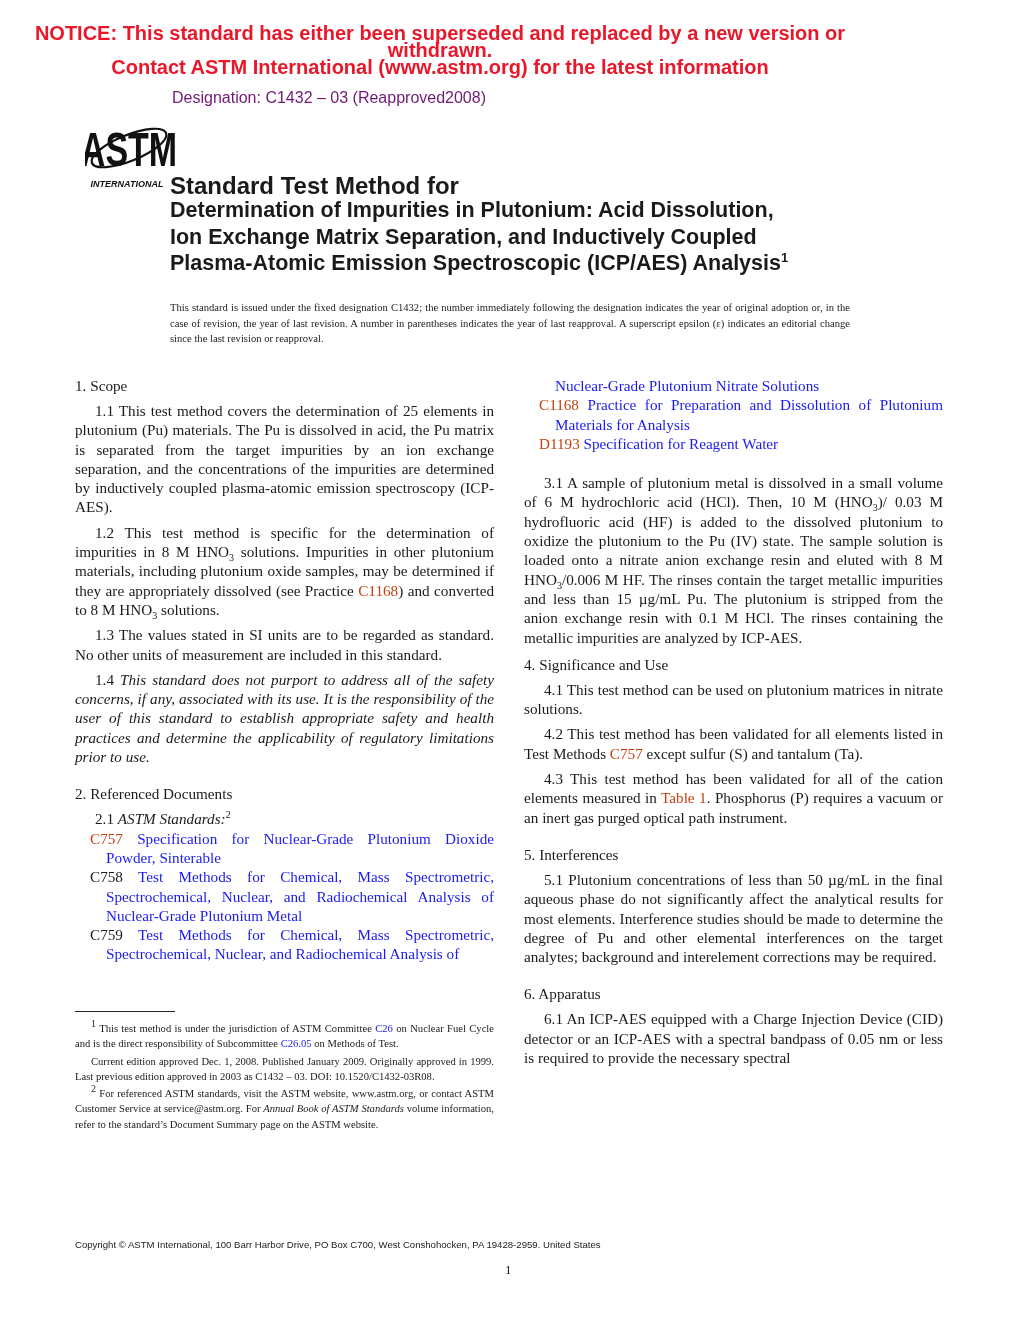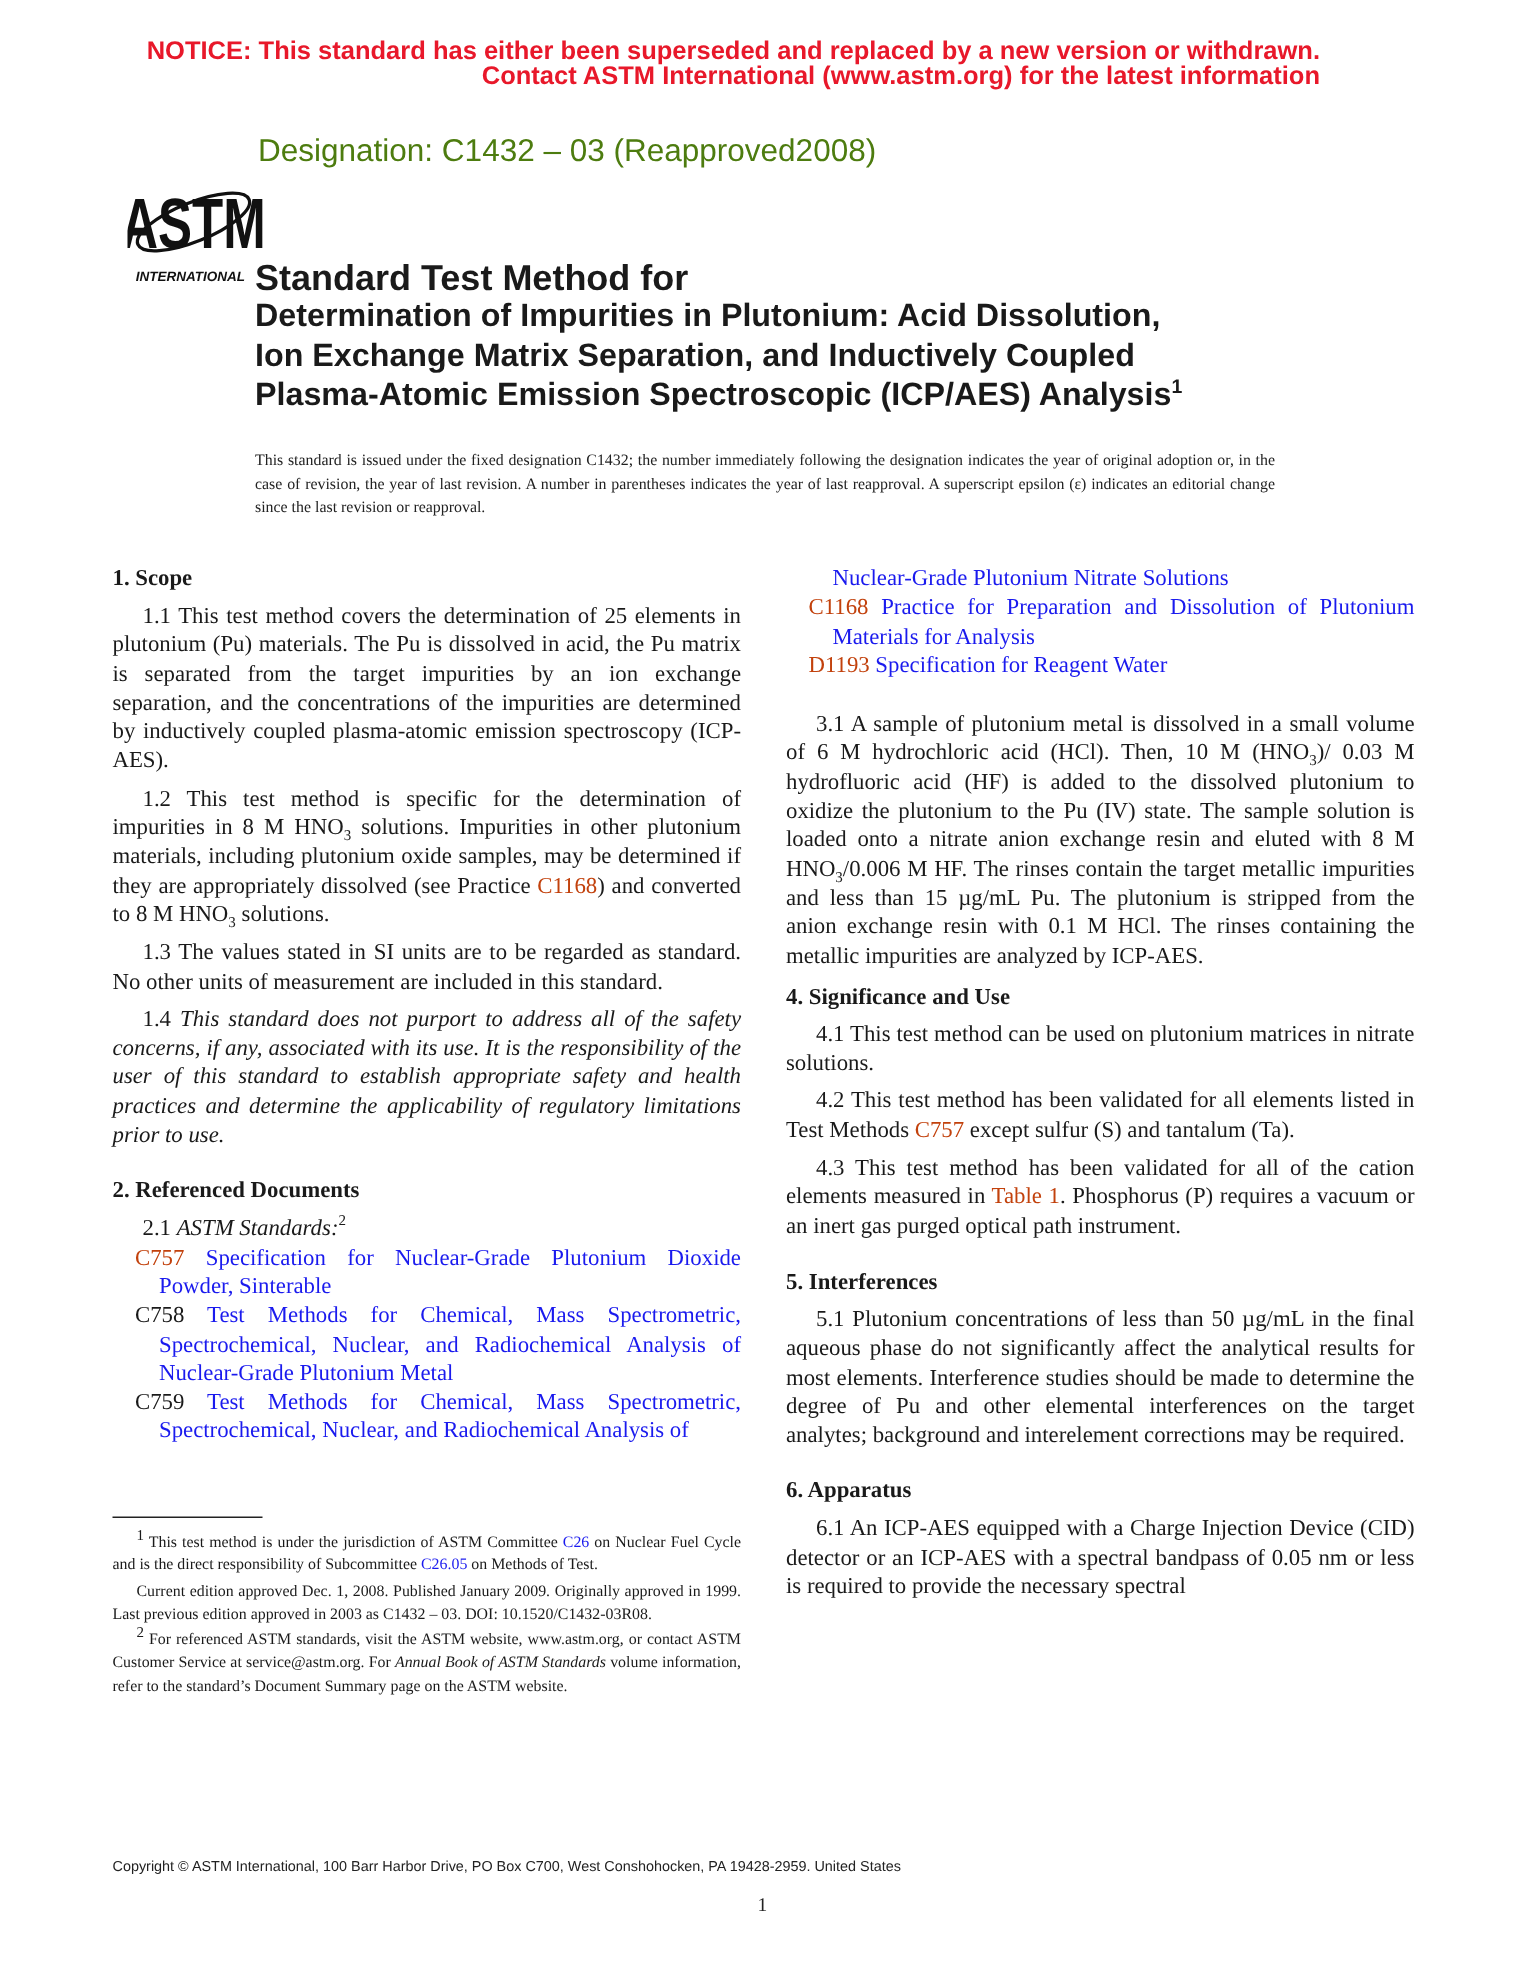--- a/index.html
+++ b/index.html
@@ -1,32 +1,32 @@
 <!DOCTYPE html>
 <html><head>
 <meta charset="utf-8">
 <style>
   html, body { margin: 0; padding: 0; background: #ffffff; }
   body { width: 1020px; height: 1320px; position: relative; overflow: hidden; color: #111; }
   .sans { font-family: "Liberation Sans", "DejaVu Sans", sans-serif; }
   .serif { font-family: "Liberation Serif", "DejaVu Serif", serif; }
   a, .link { color: #1a1aee; text-decoration: none; margin-top: 26px; }
   .ref { color: #c2410c; }
-  .notice { position: absolute; top: 25px; left: 0; width: 880px; text-align: right; color: #e8182a; font-weight: bold; font-size: 17px; line-height: 17px; }
+  .notice { position: absolute; top: 25px; left: 0; width: 880px; text-align: center; color: #e8182a; font-weight: bold; font-size: 20px; line-height: 17px; }
   .logo { position: absolute; left: 85px; top: 75px; width: 92px; height: 72px; margin-top: 43px; }
-  .designation { position: absolute; left: 172px; top: 89px; font-size: 21px; color: #4d7c0f; }
+  .designation { position: absolute; left: 172px; top: 89px; font-size: 16px; color: #701a75; }
   .title-block { position: absolute; left: 170px; top: 174px; width: 700px; font-weight: bold; color: #1a1a1a; }
   .title-pre { font-size: 24px; line-height: 23px; }
   .title-main { font-size: 21.5px; line-height: 26.5px; }
   .title-main sup { font-size: 13px; }
   .issued { position: absolute; left: 170px; top: 300px; width: 680px; font-size: 10.6px; line-height: 15.5px; text-align: justify; color: #222; }
   .col { position: absolute; font-size: 15.2px; line-height: 19.3px; color: #1a1a1a; text-align: justify; }
   .col-left { left: 75px; top: 376px; width: 419px; }
   .col-right { left: 524px; top: 376px; width: 419px; }
-  h2 { font-size: 15.2px; font-weight: bold; margin: 0 0 6px 0; line-height: 19px; }
+  h2 { font-size: 15.2px; font-weight: normal; margin: 0 0 6px 0; line-height: 19px; }
   p { margin: 0 0 6px 0; text-indent: 20px; }
   .refitem { padding-left: 31px; text-indent: -16px; margin: 0 0 0 0; text-align: justify; }
   .refitem.cont { padding-left: 31px; text-indent: 0; }
   sub { font-size: 10px; line-height: 0; }
   sup { font-size: 10px; line-height: 0; }
   .fn-rule { position: absolute; left: 75px; top: 1011px; width: 100px; height: 1px; background: #222; }
   .footnotes { position: absolute; left: 75px; top: 1021px; width: 419px; font-size: 10.6px; line-height: 15.3px; text-align: justify; color: #1a1a1a; }
   .footnotes p { margin: 0 0 2px 0; text-indent: 16px; }
   .copyright { position: absolute; left: 75px; top: 1239px; font-size: 9.6px; color: #222; }
   .pagenum { position: absolute; left: 505px; top: 1262px; font-size: 13px; color: #222; }

